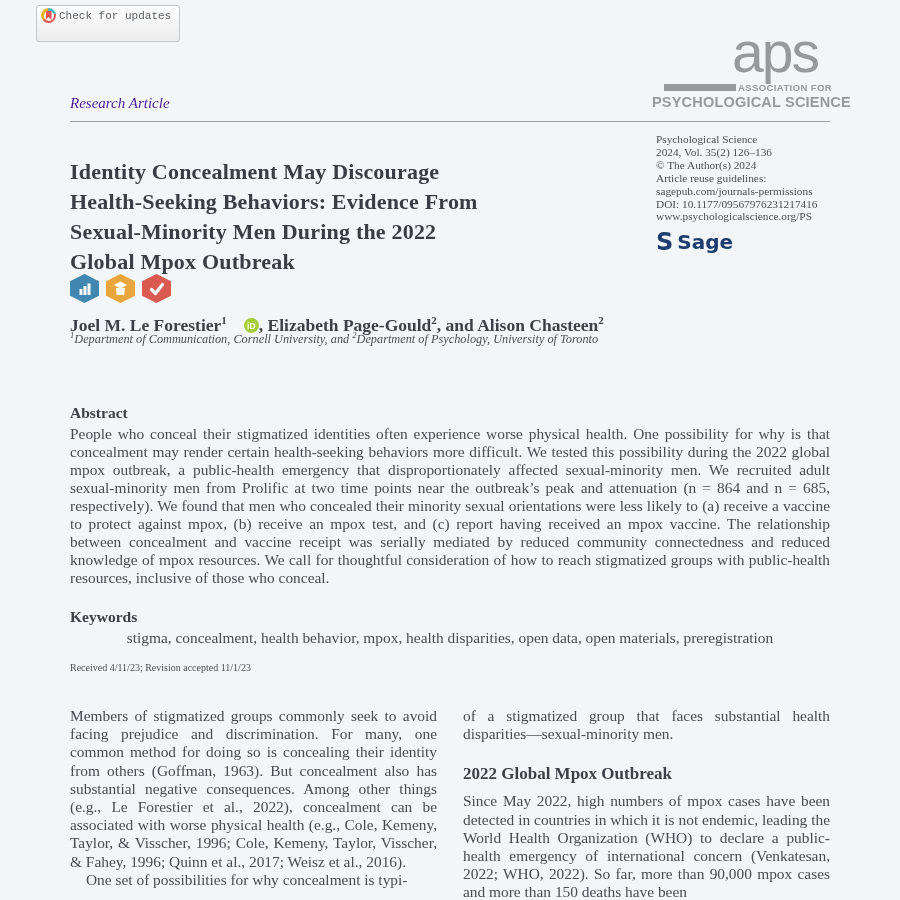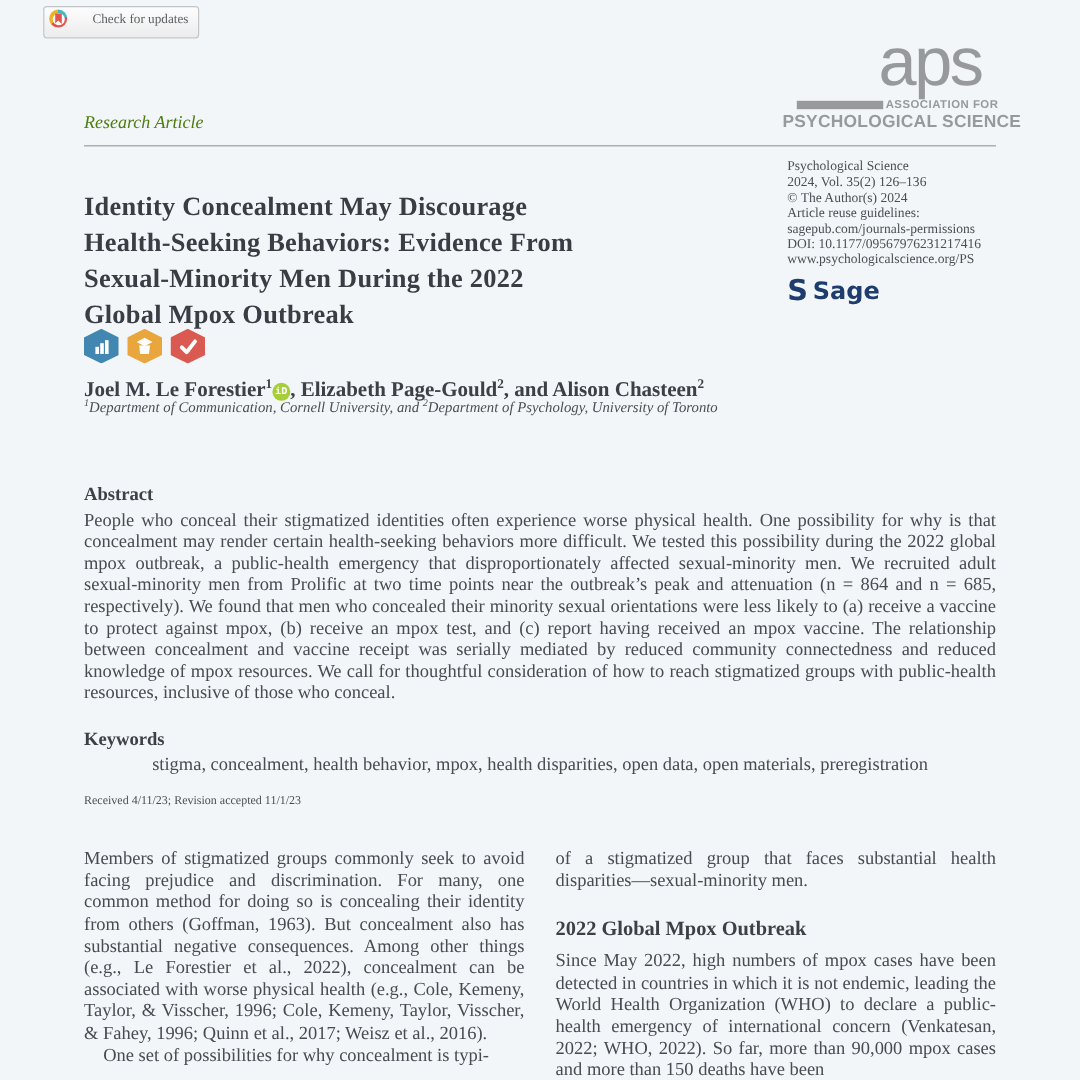--- a/index.html
+++ b/index.html
@@ -7,25 +7,25 @@
     position:relative;
     width:900px;height:900px;
     background:#f3f6f8;
     overflow:hidden;
     font-family:"Liberation Serif", serif;
     color:#474c52;
   }
   
   .cfu{
     position:absolute;top:5px;left:36px;
-    display:flex;align-items:center;gap:21px;
-    padding:2px 8px 8px 4px;
+    display:flex;align-items:center;gap:3px;
+    padding:2px 8px 18px 4px;
     background:linear-gradient(#fdfdfd,#ececec);
     border:1px solid #c3c6c8;border-radius:3px;
-    font-family:Liberation Serif, serif;
+    font-family:Liberation Mono, monospace;
     font-size:11px;color:#5a5f63;cursor:pointer;
   }
   .cfu-icon{
     position:relative;width:15px;height:15px;border-radius:50%;
     background:conic-gradient(#49b6c3 0 22%, #e0554f 22% 64%, #eab32e 64% 100%);
     flex:0 0 auto;
   }
   .cfu-icon::after{
     content:"";position:absolute;inset:2.5px;border-radius:50%;
     background:#fdfdfd;
@@ -45,21 +45,21 @@
     font-size:57px;line-height:52px;letter-spacing:-2px;
     margin-right:14px;font-weight:400;
   }
   .aps-row{display:flex;align-items:center;justify-content:flex-end;gap:2px;margin-top:4px;}
   .aps-bar{width:72px;height:7px;background:#97999c;}
   .aps-assoc{font-size:9.5px;font-weight:700;letter-spacing:.4px;}
   .aps-psych{font-size:14.5px;font-weight:700;letter-spacing:.2px;margin-top:1px;white-space:nowrap;}
   
   .article-type{
     position:absolute;left:70px;top:95px;
-    font-style:italic;font-size:15px;color:#4d7c0f;
+    font-style:italic;font-size:15px;color:#4c1d95;
   }
   .head-rule{
     position:absolute;left:70px;right:70px;top:121px;height:0;
     border-top:1px solid #9a9ea1;
   }
   
   .meta{
     position:absolute;left:656px;top:133px;width:185px;
     font-size:11.3px;line-height:12.9px;color:#4a4f54;
   }
@@ -88,22 +88,22 @@
   .badge-prereg{background:#da5a52;}
   
   .authors{
     position:absolute;left:70px;top:314px;
     font-size:17.5px;font-weight:700;color:#3c4147;
   }
   .authors sup{font-size:11px;font-weight:700;}
   .orcid{
     display:inline-flex;width:15px;height:15px;border-radius:50%;
     background:#a6ce39;color:#fff;align-items:center;justify-content:center;
-    font-family:Liberation Mono, monospace;font-size:8.5px;font-weight:700;
-    vertical-align:2px;margin-left:0;cursor:pointer;text-align:center;
+    font-family:Liberation Sans, sans-serif;font-size:8.5px;font-weight:700;
+    vertical-align:2px;margin-left:17px;cursor:pointer;text-align:center;
   }
   .affil{
     position:absolute;left:70px;top:330px;
     font-size:12.3px;color:#4a4f54;font-style:italic;
   }
   .affil sup{font-size:8.5px;}
   
   .abstract{position:absolute;left:70px;top:404px;width:760px;}
   .sec-head{font-size:15.5px;font-weight:700;color:#3c4147;margin:0 0 3px 0;}
   .abstract-text,.kw-text{

